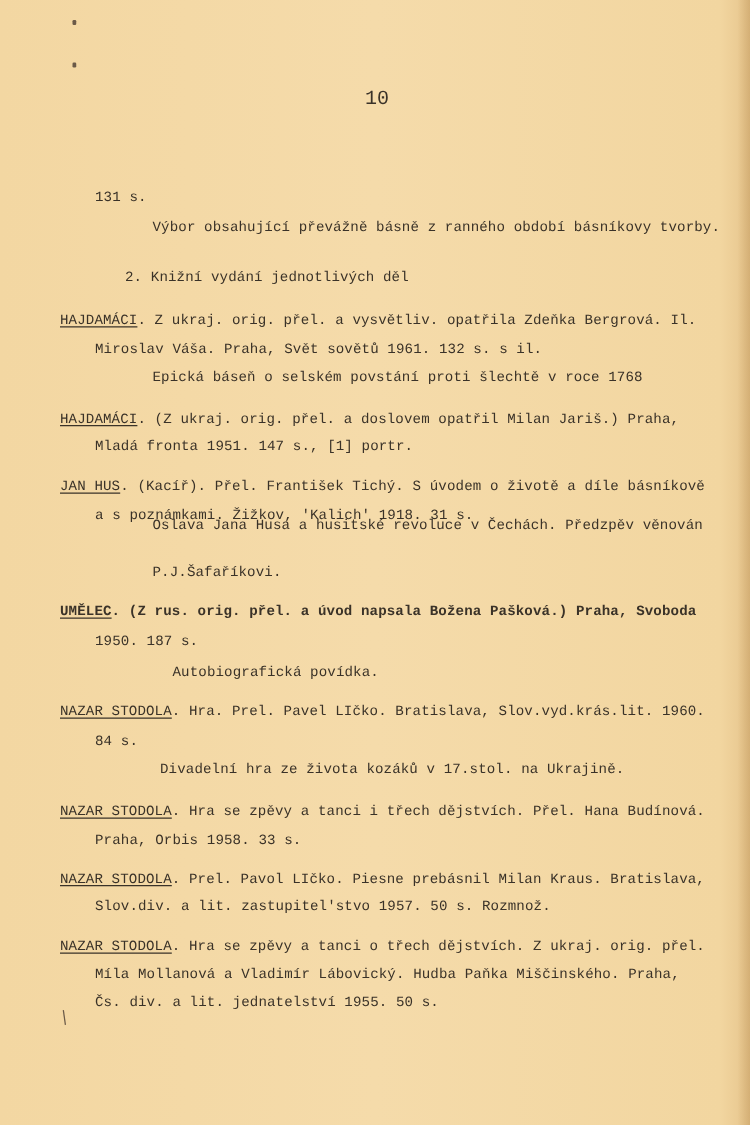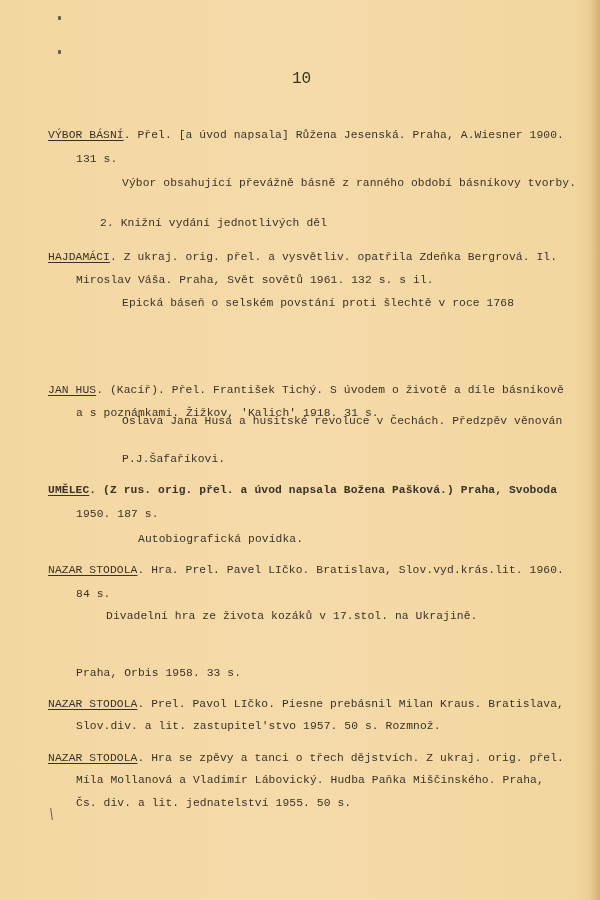--- a/index.html
+++ b/index.html
@@ -65,44 +65,46 @@
 <body>
 
 <div class="page">
   <div class="edge-shadow"></div>
 
   <div class="mark" style="top:16px;"></div>
   <div class="mark" style="top:50px;"></div>
 
   <div class="page-number">10</div>
 
-  <div class="line" style="left:48px; top:128px;"><span class="u">VÝBOR BÁSNÍ</span><span>. Přel. [a úvod napsala] Růžena Jesenská.  Praha, A.Wiesner 1900.</span></div>
   <div class="line" style="left:76px; top:152px;">131 s.</div>
   <div class="line" style="left:122px; top:176px;">Výbor obsahující převážně básně z ranného období básníkovy tvorby.</div>
 
   <div class="line" style="left:100px; top:216px;">2. Knižní vydání jednotlivých děl</div>
 
   <div class="line" style="left:48px; top:250px;"><span class="u">HAJDAMÁCI</span><span>. Z ukraj. orig. přel. a vysvětliv. opatřila Zdeňka Bergrová. Il.</span></div>
   <div class="line" style="left:76px; top:273px;">Miroslav Váša.  Praha, Svět sovětů 1961.  132 s. s il.</div>
   <div class="line" style="left:122px; top:296px;">Epická báseň o selském povstání proti šlechtě v roce 1768</div>
 
+  <div class="line" style="left:48px; top:329px;"><span class="u">HAJDAMÁCI</span><span>. (Z ukraj. orig. přel. a doslovem opatřil Milan Jariš.)  Praha,</span></div>
+  <div class="line" style="left:76px; top:351px;">Mladá fronta 1951.  147 s., [1] portr.</div>
 
   <div class="line" style="left:48px; top:383px;"><span class="u">JAN HUS</span><span>. (Kacíř). Přel. František Tichý. S úvodem o životě a díle básníkově</span></div>
   <div class="line" style="left:76px; top:406px;">a s poznámkami.  Žižkov, 'Kalich' 1918.  31 s.</div>
   <div class="line" style="left:122px; top:414px;text-align:right;">Oslava Jana Husa a husitské revoluce v Čechách. Předzpěv věnován</div>
   <div class="line" style="left:122px; top:452px;">P.J.Šafaříkovi.</div>
 
   <div class="line" style="left:48px; top:483px;font-weight:bold;"><span class="u">UMĚLEC</span><span>. (Z rus. orig. přel. a úvod napsala Božena Pašková.)  Praha, Svoboda</span></div>
   <div class="line" style="left:76px; top:507px;">1950.  187 s.</div>
   <div class="line" style="left:122px; top:532px;margin-left:16px;">Autobiografická povídka.</div>
 
   <div class="line" style="left:48px; top:563px;"><span class="u">NAZAR STODOLA</span><span>. Hra. Prel. Pavel LIčko.  Bratislava, Slov.vyd.krás.lit. 1960.</span></div>
   <div class="line" style="left:76px; top:587px;">84 s.</div>
-  <div class="line" style="left:106px; top:609px;">Divadelní hra ze života kozáků v 17.stol. na Ukrajině.</div>
+  <div class="line" style="left:128px; top:609px;">Divadelní hra ze života kozáků v 17.stol. na Ukrajině.</div>
 
+  <div class="line" style="left:48px; top:643px;"><span class="u">NAZAR STODOLA</span><span>. Hra se zpěvy a tanci i třech dějstvích. Přel. Hana Budínová.</span></div>
   <div class="line" style="left:76px; top:666px;">Praha, Orbis 1958.  33 s.</div>
 
   <div class="line" style="left:48px; top:697px;"><span class="u">NAZAR STODOLA</span><span>. Prel. Pavol LIčko. Piesne prebásnil Milan Kraus.  Bratislava,</span></div>
   <div class="line" style="left:76px; top:719px;">Slov.div. a lit. zastupitel'stvo 1957.  50 s. Rozmnož.</div>
 
   <div class="line" style="left:48px; top:751px;"><span class="u">NAZAR STODOLA</span><span>. Hra se zpěvy a tanci o třech dějstvích. Z ukraj. orig. přel.</span></div>
   <div class="line" style="left:76px; top:773px;">Míla Mollanová a Vladimír Lábovický. Hudba Paňka Miščinského.  Praha,</div>
   <div class="line" style="left:76px; top:796px;">Čs. div. a lit. jednatelství 1955.  50 s.</div>
 
   <div class="bottom-tick"></div>

